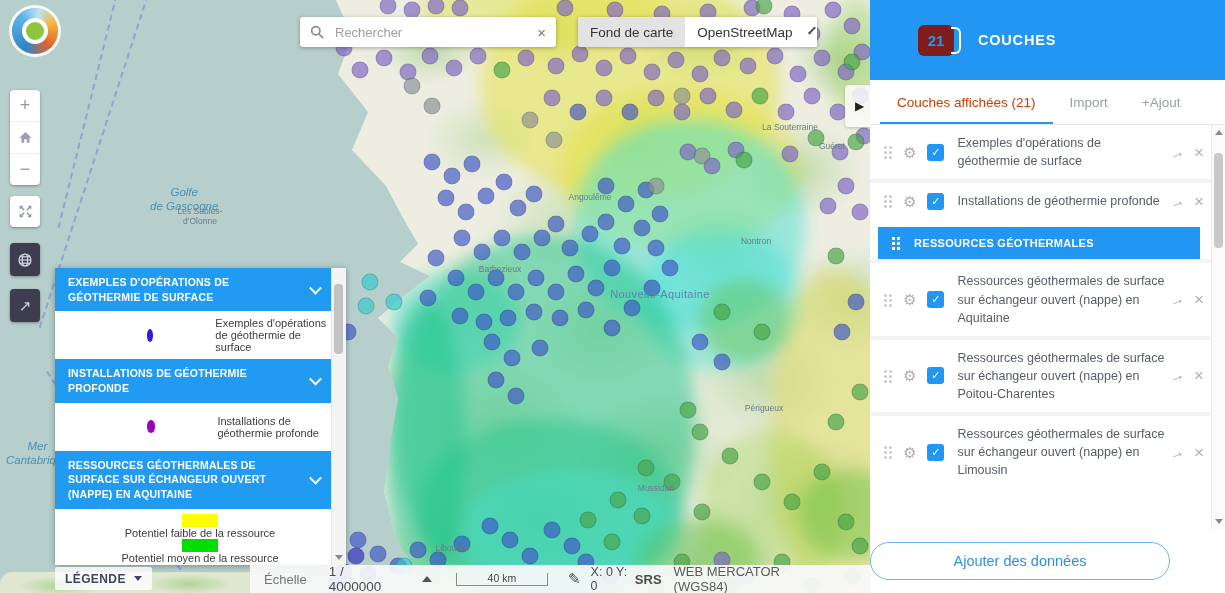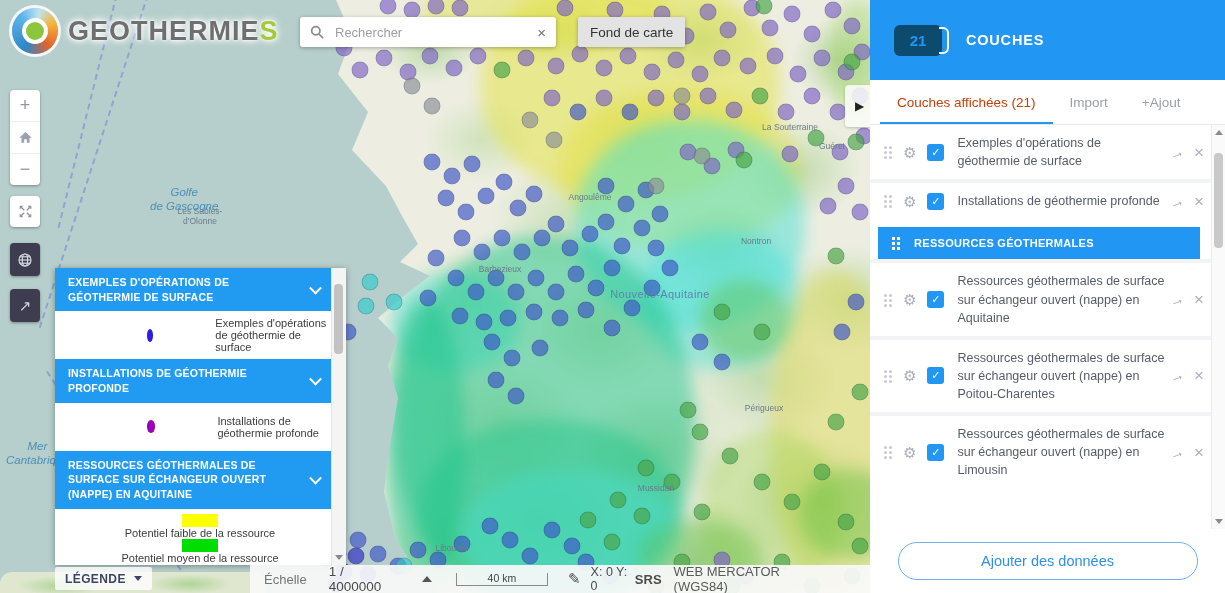--- a/index.html
+++ b/index.html
@@ -95,21 +95,21 @@
   #scale-collapse{margin-left:26px;width:0;height:0;border-left:5px solid transparent;border-right:5px solid transparent;border-bottom:6px solid #555;cursor:pointer;}
   #scalebar{margin-left:24px;width:96px;height:12px;border:1px solid #8a8a8a;border-top:none;text-align:center;font-size:10.5px;color:#444;line-height:10px;}
   #pencil{margin-left:20px;font-size:15px;color:#4a4a4a;cursor:pointer;}
   #coords{margin-left:10px;font-size:12.5px;}
   #srs{margin-left:auto;font-weight:bold;color:#4c4c4c;}
   #srs-value{margin-left:12px;margin-right:42px;color:#5a5a5a;}
 
   
   #sidebar{position:absolute;left:870px;top:0;width:355px;height:593px;background:#fff;display:flex;flex-direction:column;}
   #sb-header{height:80px;background:#2196f3;display:flex;align-items:center;padding-left:24px;box-sizing:border-box;flex:none;}
-  #sb-badge{position:relative;width:48px;height:31px;background:#0c4a6e;border-radius:6px;color:#2196f3;font-weight:bold;font-size:15px;display:flex;align-items:center;justify-content:center;}
+  #sb-badge{position:relative;width:36px;height:31px;background:#7f1d1d;border-radius:6px;color:#2196f3;font-weight:bold;font-size:15px;display:flex;align-items:center;justify-content:center;margin-left:24px;}
   #sb-badge::after{content:"";position:absolute;right:-7px;top:2px;width:8px;height:23px;border:2px solid #fff;border-left:none;border-radius:0 6px 6px 0;}
   #sb-title{margin-left:24px;color:#fff;font-weight:bold;font-size:14.5px;letter-spacing:.8px;}
   #sb-tabs{height:44px;display:flex;align-items:stretch;border-bottom:1px solid #e8e8e8;padding-left:10px;flex:none;}
   .tab{display:flex;align-items:center;padding:0 17px;font-size:13.5px;color:#9aa0a6;cursor:pointer;position:relative;}
   .tab.active{color:#c2410c;}
   .tab.active::after{content:"";position:absolute;left:0;right:0;bottom:0;height:2px;background:#2196f3;}
   #layer-list{flex:1;position:relative;overflow:hidden;padding-right:13px;}
   .group-header{height:32px;background:#2196f3;margin:8px 12px 0 8px;display:flex;align-items:center;color:#fff;font-weight:bold;font-size:11px;letter-spacing:.3px;padding-left:14px;gap:13px;cursor:pointer;}
   .grid-dots{width:9px;height:14px;position:relative;}
   .grid-dots::before{content:"";position:absolute;left:0;top:1px;width:3px;height:3px;background:#fff;box-shadow:5px 0 0 #fff,0 5px 0 #fff,5px 5px 0 #fff,0 10px 0 #fff,5px 10px 0 #fff;}
@@ -119,21 +119,21 @@
   .drag::before{content:"";position:absolute;left:0;top:1px;width:3px;height:3px;border-radius:50%;background:#c6cad2;box-shadow:5px 0 0 #c6cad2,0 5px 0 #c6cad2,5px 5px 0 #c6cad2,0 10px 0 #c6cad2,5px 10px 0 #c6cad2;}
   .gear{color:#a9aebc;font-size:15px;margin-left:10px;flex:none;cursor:pointer;line-height:1;}
   .cb{width:17px;height:17px;border-radius:3px;margin-left:11px;flex:none;display:flex;align-items:center;justify-content:center;font-size:11px;cursor:pointer;box-sizing:border-box;}
   .cb.checked{background:#2196f3;color:#fff;}
   .row-label{flex:1;margin-left:13px;font-size:12.5px;color:#565d68;line-height:1.45;}
   .row-arrow{color:#aab0bf;font-size:15px;transform:rotate(-20deg);margin:0 4px;flex:none;cursor:pointer;}
   .row-close{color:#aab0bf;font-size:17px;flex:none;margin-left:6px;cursor:pointer;line-height:1;}
   #list-fade{position:absolute;left:0;right:13px;bottom:0;height:24px;background:linear-gradient(rgba(255,255,255,0),#fff 75%);}
   #sb-scroll{position:absolute;right:0;top:0;bottom:0;width:13px;background:#fafafa;border-left:1px solid #ececec;}
   #sb-scroll .thumb{position:absolute;left:2px;top:16px;width:9px;height:95px;background:#c9c9c9;border-radius:4px;}
-  #sb-footer{height:64px;flex:none;display:flex;align-items:center;justify-content:center;}
+  #sb-footer{height:64px;flex:none;display:flex;align-items:center;justify-content:flex-start;}
   #add-data-btn{width:300px;height:38px;border:1px solid #6fb0f2;border-radius:19px;background:#fff;color:#2f8fe8;font-size:14.5px;display:flex;align-items:center;justify-content:center;cursor:pointer;font-family:inherit;}
 </style>
 </head>
 <body>
 
 <div id="stage">
 
   <div id="map">
     <div class="landclip">
       <div class="land"></div>
@@ -363,34 +363,37 @@
         <span class="place city" style="left: 452px; top: 548px;">Libourne</span>
         <span class="place sea" style="left: 150px; top: 186px;">Golfe
 de Gascogne</span>
         <span class="place sea" style="left: 6px; top: 440px;">Mer
 Cantabrique</span>
       </div>
   </div>
 
   <div id="logo">
     <div id="logo-icon"></div>
-    <div id="logo-text"><span>GEOTHERMIE</span><b>S</b></div>
   </div>
 
   <div id="searchbar">
     <svg width="15" height="15" viewBox="0 0 16 16">
         <circle cx="6.2" cy="6.2" r="4.4" fill="none" stroke="#8a8a8a" stroke-width="1.8"></circle>
         <line x1="9.6" y1="9.6" x2="14" y2="14" stroke="#8a8a8a" stroke-width="1.8"></line>
       </svg>
     <input type="text" placeholder="Rechercher" style="">
     <span class="xclear">×</span>
   </div>
 
   <div id="basemap">
     <div class="bm-label">Fond de carte</div>
+    <div class="bm-select">
+      <span>OpenStreetMap</span>
+      <span class="chev"></span>
+    </div>
   </div>
 
   <div class="tool" id="zoomstack">
     <div class="tbtn">+</div>
     <div class="tbtn">
         <svg width="15" height="15" viewBox="0 0 16 16">
           <path d="M8 2 L14.5 8.2 H12.3 V13.5 H9.4 V9.8 H6.6 V13.5 H3.7 V8.2 H1.5 Z" fill="#9aa0ad"></path>
         </svg>
       </div>
     <div class="tbtn">−</div>

